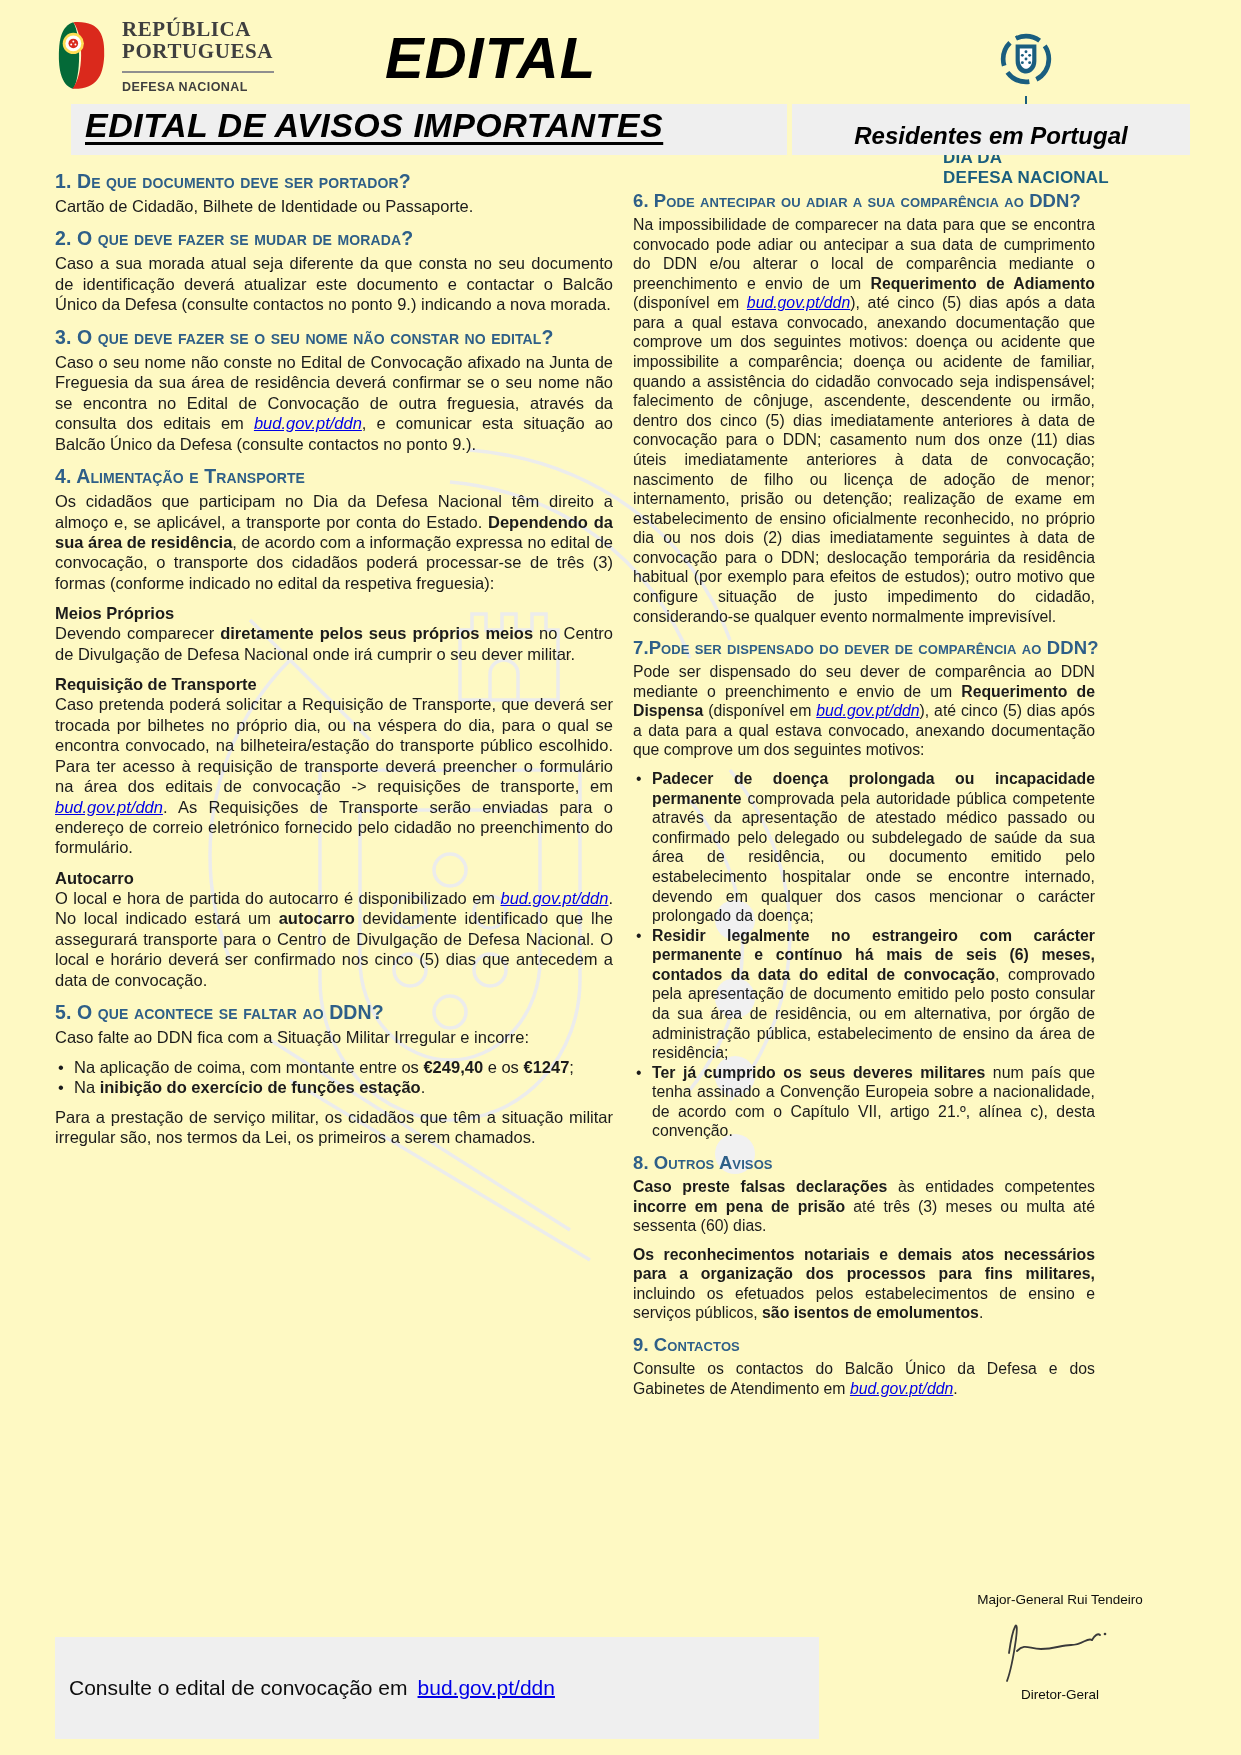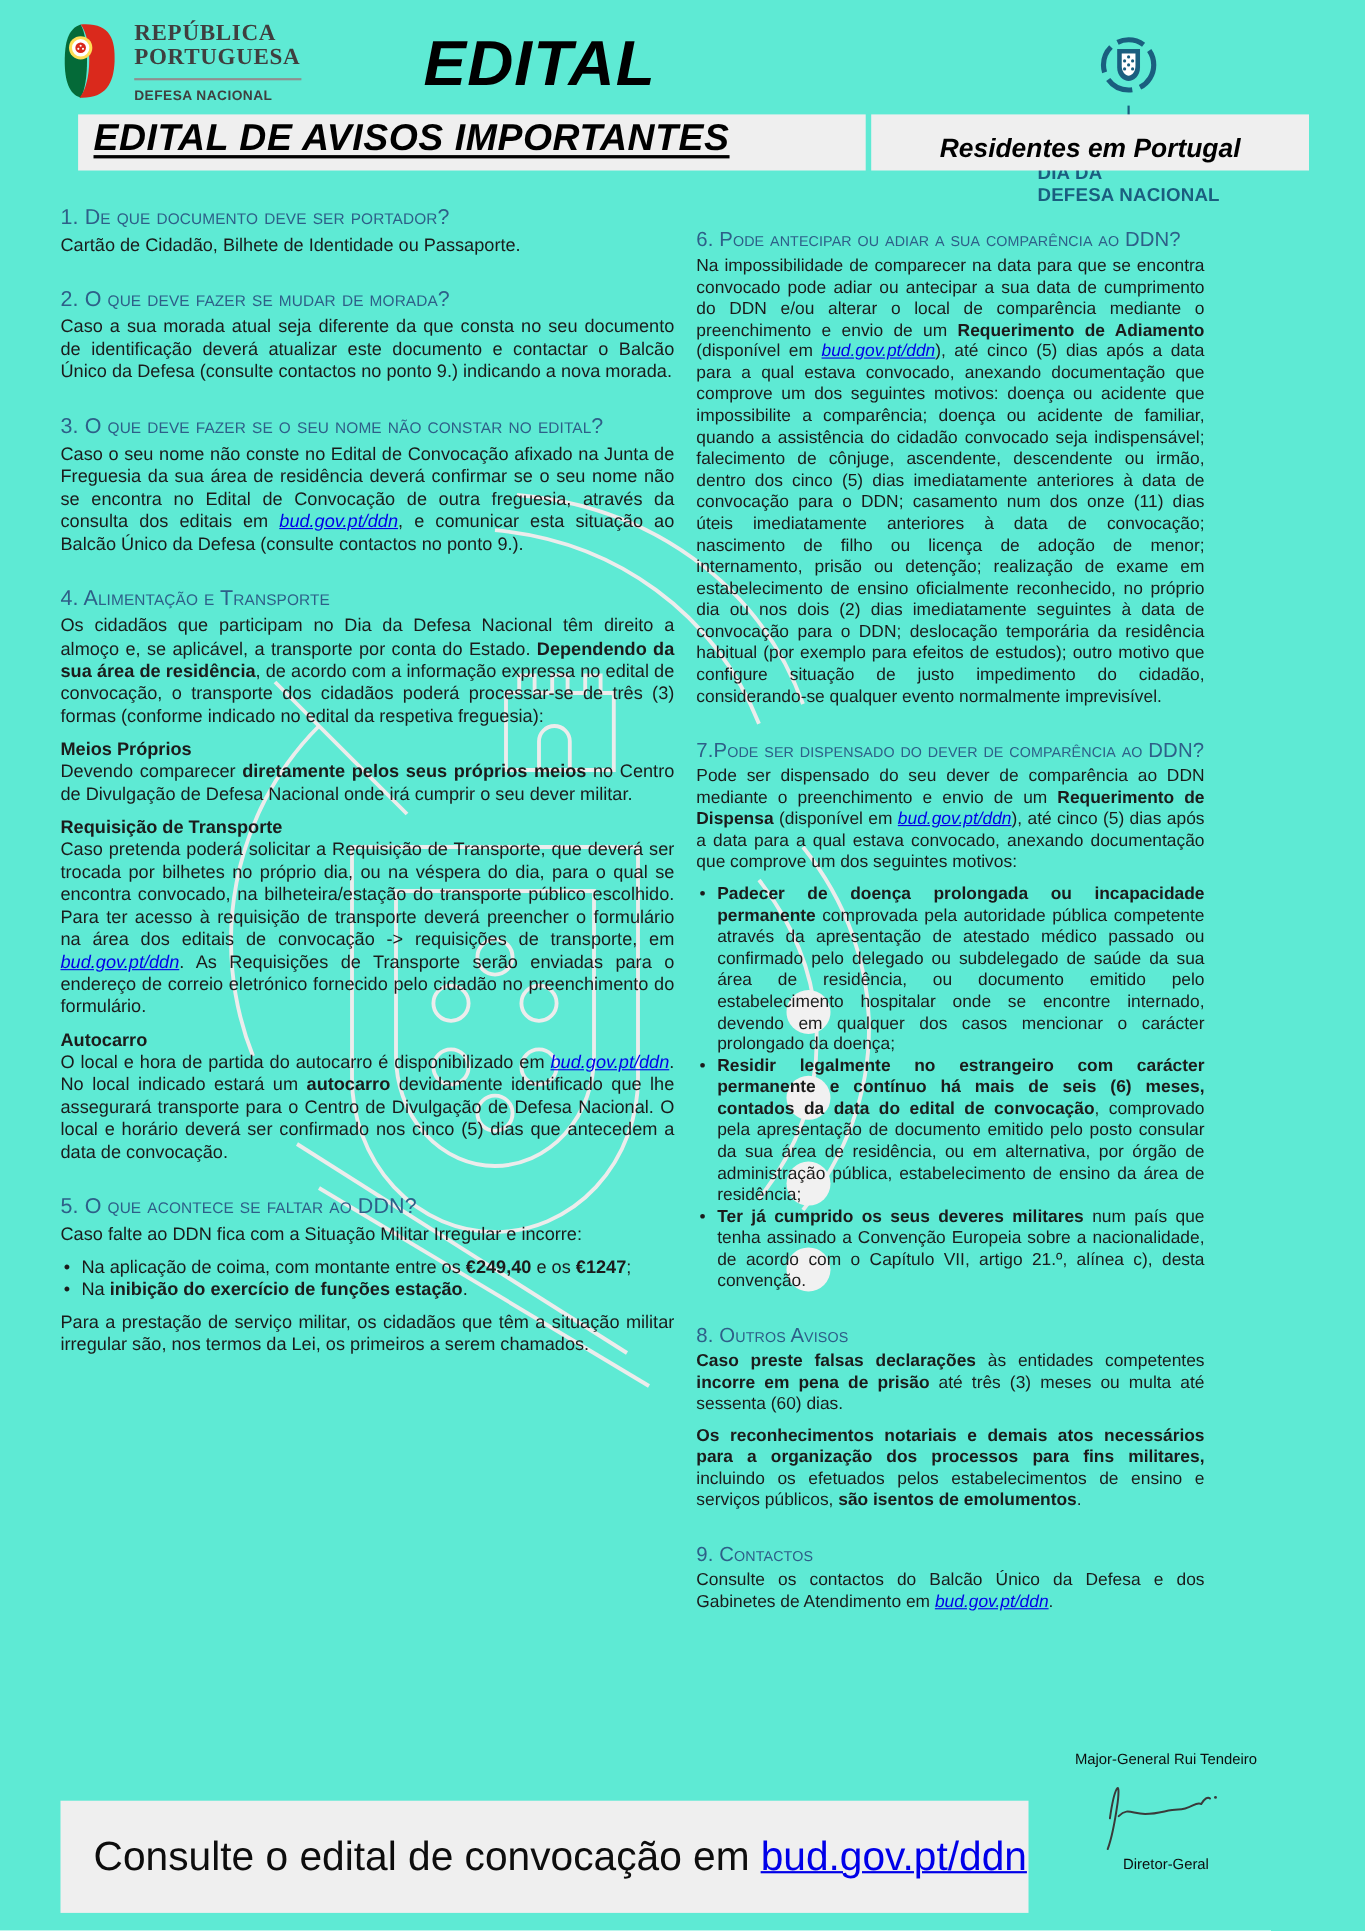--- a/index.html
+++ b/index.html
@@ -7,21 +7,21 @@
     --ddn-teal:#1A5E7F;
     --flag-green:#046A38;
     --flag-red:#DA291C;
     --link-blue:#0000E8;
     --band-gray:#EFEFEF;
     --text:#1B1B1B;
   }
   *{box-sizing:border-box;margin:0;padding:0;}
   html,body{background:#fff;}
   body{font-family:"Liberation Sans",sans-serif;color:var(--text);}
-  .page{position:relative;width:1241px;height:1755px;background:#5eead4;overflow:hidden;margin:0 auto;}
+  .page{position:relative;width:1241px;height:1755px;background:#fef9c3;overflow:hidden;margin:0 auto;}
 
   
   .watermark{position:absolute;left:170px;top:440px;width:650px;height:840px;z-index:0;}
 
   
   .hdr{position:relative;z-index:1;display:flex;align-items:flex-start;padding:18px 50px 0 55px;height:96px;}
   .gov-logo{display:flex;gap:13px;width:330px;align-items:flex-start;}
   .flag{width:54px;height:76px;flex:0 0 auto;}
   .gov-line{font-family:"Liberation Serif",serif;font-weight:bold;font-size:21px;line-height:1.06;color:#3F3F3F;letter-spacing:.6px;}
   .gov-rule{height:2px;background:#8F8F8F;margin:8px 0 7px;width:152px;}
@@ -39,32 +39,32 @@
   .band-main-txt{font-size:34px;font-weight:bold;font-style:italic;letter-spacing:.5px;text-decoration:underline;text-decoration-thickness:3px;text-underline-offset:5px;color:#000;}
   .band-aud{flex:1;display:flex;align-items:center;justify-content:center;}
   .band-aud-txt{font-size:24px;font-weight:bold;font-style:italic;color:#000;margin-top:12px;}
   .band-sub{position:relative;z-index:1;margin:13px 51px 0 55px;padding:5px 12px 12px;}
   .band-sub-txt{font-variant:small-caps;font-style:italic;font-weight:bold;font-size:25px;letter-spacing:.4px;color:#0a0a0a;text-decoration:underline;text-decoration-thickness:2px;text-underline-offset:4px;}
 
   
   .cols{position:relative;z-index:1;display:flex;gap:20px;padding:4px 0 0 55px;}
   .col-left{width:558px;font-size:16.5px;}
   .col-right{width:462px;font-size:15.8px;margin-top:20px;}
-  .sec-h{color:var(--heading-blue);font-variant:small-caps;font-weight:normal;font-size:19.5px;margin:28px 0 3px;white-space:nowrap;letter-spacing:.1px;}
+  .sec-h{color:var(--heading-blue);font-variant:small-caps;font-weight:bold;font-size:19.5px;margin:11px 0 3px;white-space:nowrap;letter-spacing:.1px;}
   .col-right .sec-h{font-size:18.5px;}
   .para{margin:0 0 9px;text-align:justify;line-height:1.24;color:var(--text);}
   .sub-h{font-weight:bold;margin:11px 0 0;}
   .blist{list-style:none;margin:0 0 9px;padding:0 0 0 3px;}
   .blist li{position:relative;padding-left:16px;text-align:justify;line-height:1.24;}
   .blist li::before{content:"\2022";position:absolute;left:0;top:0;}
   .b{font-weight:bold;}
   .lnk{color:var(--link-blue);font-style:italic;text-decoration:underline;}
 
   
-  .foot-box{position:absolute;left:55px;top:1637px;width:880px;height:102px;background:var(--band-gray);display:flex;align-items:center;padding-left:30px;z-index:1;font-size:37px;color:#0d0d0d;}
+  .foot-box{position:absolute;left:55px;top:1637px;width:764px;height:102px;background:var(--band-gray);display:flex;align-items:center;padding-left:14px;z-index:1;font-size:21px;color:#0d0d0d;}
   .foot-link{color:var(--link-blue);text-decoration:underline;text-decoration-thickness:2px;margin-left:10px;font-style:normal;}
   .sig{position:absolute;right:56px;top:1592px;width:250px;text-align:center;z-index:1;}
   .sig-name{font-size:13.5px;color:#0d0d0d;}
   .sig-svg{width:130px;height:80px;margin:0 auto;display:block;}
   .sig-role{font-size:13.5px;color:#0d0d0d;}
 </style>
 </head>
 <body>
 
 <div class="page">

